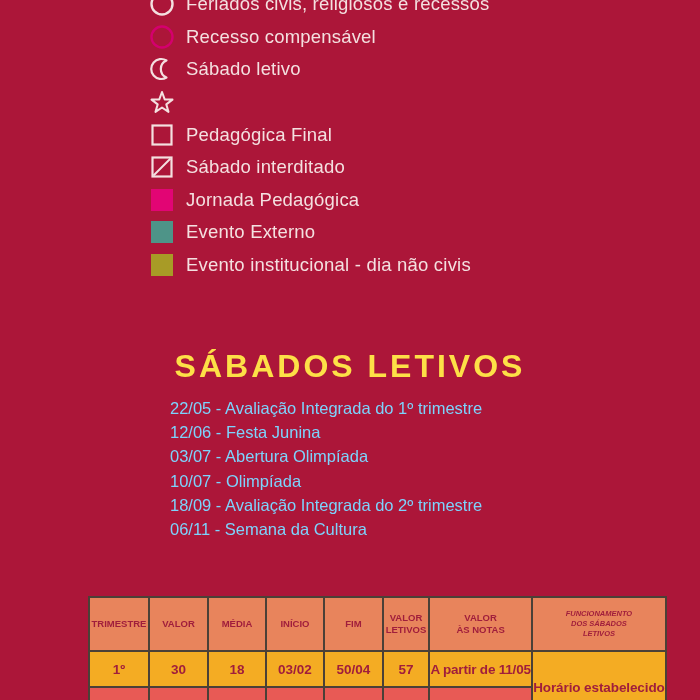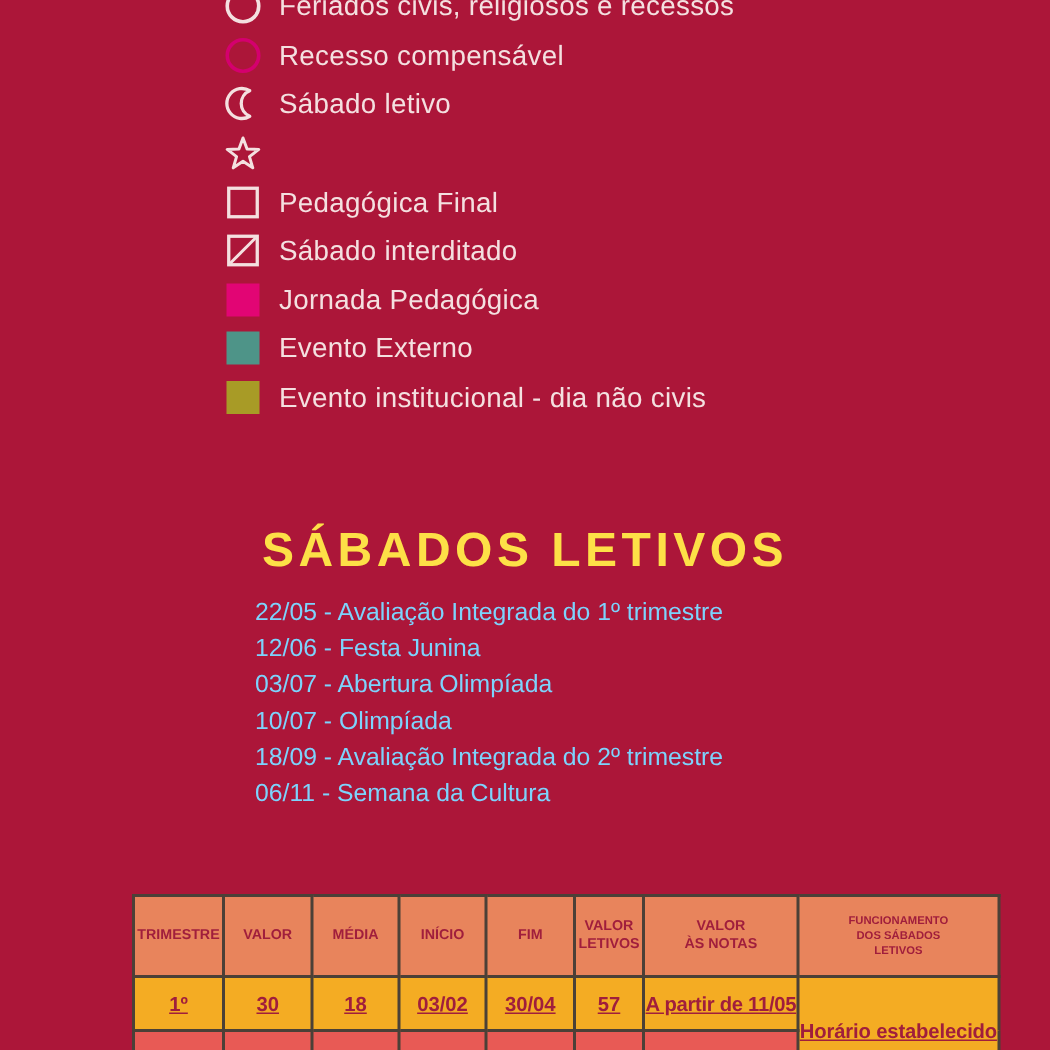--- a/index.html
+++ b/index.html
@@ -32,23 +32,23 @@
     position:absolute; left:88px; top:596px;
     border-collapse:collapse; table-layout:fixed;
   }
   table.tri th, table.tri td {
     border:2px solid #4B4037; text-align:center; vertical-align:middle;
     font-weight:bold; color:#A01E3C; padding:0;
   }
   table.tri thead th {
     background:#E8845C; height:52px; font-size:9.5px; line-height:1.25;
   }
-  table.tri thead th.func-h { font-size:7.5px; line-height:1.35; }
+  table.tri thead th.func-h { font-size:7.5px; line-height:1.35;font-style:italic; }
   table.tri thead th div { white-space:nowrap; }
-  tr.row-1 td { background:#F4AC23; height:34px; font-size:13.5px;text-decoration:underline; }
+  tr.row-1 td { background:#F4AC23; height:34px; font-size:13.5px; }
   tr.row-2 td { background:#E85A55; height:34px; font-size:13.5px; }
   td.acesso { font-size:9.5px; letter-spacing:-0.2px; white-space:nowrap; }
   td.func-cell {
     background:#FFFFFF; color:#C01E38; font-size:7.5px;
     white-space:nowrap; letter-spacing:-0.1px;
   }
 </style>
 </head>
 <body>
 
@@ -172,21 +172,21 @@
           <div>LETIVOS</div>
       </th>
     </tr>
   </thead>
   <tbody>
     <tr class="row-1">
       <td>1º</td>
       <td>30</td>
       <td>18</td>
       <td>03/02</td>
-      <td>30/04</td>
+      <td>50/04</td>
       <td>57</td>
       <td class="acesso">A partir de 11/05</td>
       <td class="func-cell" rowspan="2">Horário estabelecido</td>
     </tr>
     <tr class="row-2">
       <td>2º</td>
       <td>35</td>
       <td>21</td>
       <td>03/05</td>
       <td>31/08</td>

